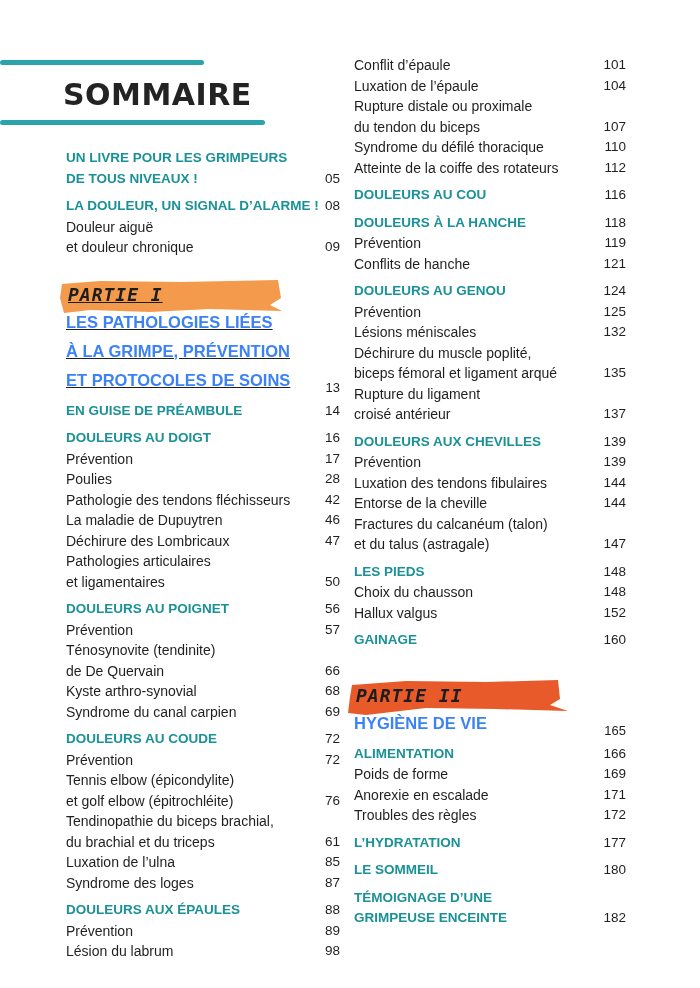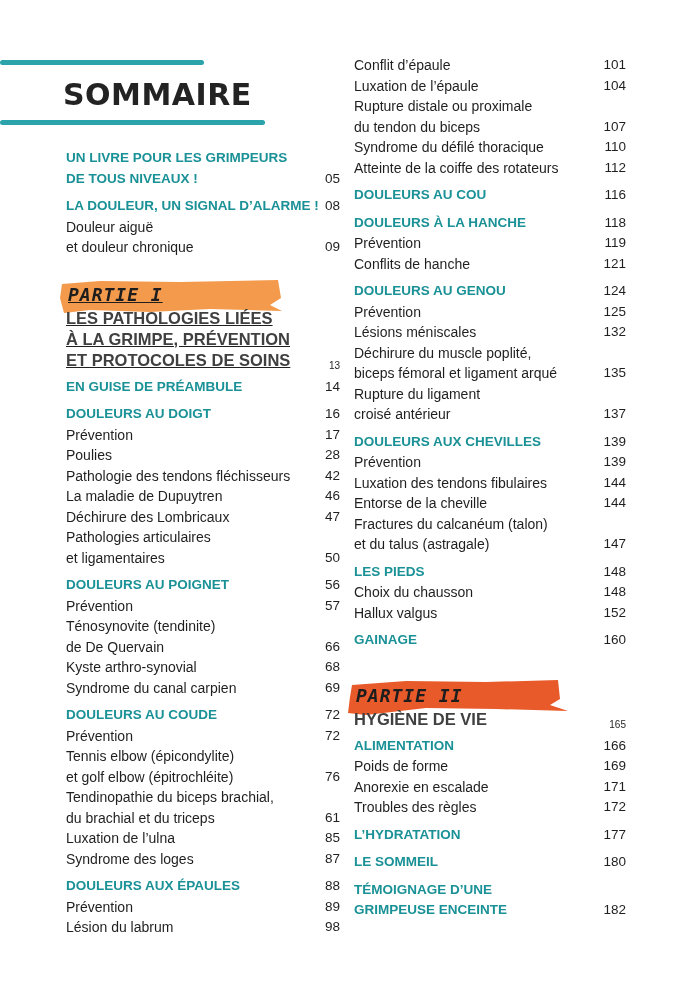--- a/index.html
+++ b/index.html
@@ -19,24 +19,24 @@
     .row.head .label { color: #1a9196; font-weight: bold; font-size: 13.5px; }
     .row.head { margin-top: 7px; }
     .row.sub { }
     .part { position: relative; margin-top: 16px; }
     .part .brush { position: absolute; }
     .part .part-label {
       position: relative; font-family: "DejaVu Sans Mono", monospace; font-style: italic; font-weight: bold;
       font-size: 18px; color: #1d1d1d; letter-spacing: 1px; display: block; padding-left: 2px; height: 26px; line-height: 26px;
     }
     .part .part-title {
-      position: relative; font-weight: 900; font-size: 16.5px; line-height: 21px; color: #404040;
+      position: relative; font-weight: 900; font-size: 16.5px; line-height: 29px; color: #3b82f6;
       white-space: pre-line; display: block;
     }
-    .part .page { position: absolute; right: 0; bottom: 0; font-size: 10px; }
+    .part .page { position: absolute; right: 0; bottom: 0; font-size: 13px; }
   </style>
 </head>
 <body>
 
 <div class="brush-line" style="left:0; top:60px; width:204px; height:5px;"></div>
 <div class="title">SOMMAIRE</div>
 <div class="brush-line" style="left:0; top:120px; width:265px; height:5px;"></div>
 
 <div class="col" style="left:66px; top:148px; width:274px;">
   <div id="left-intro">

